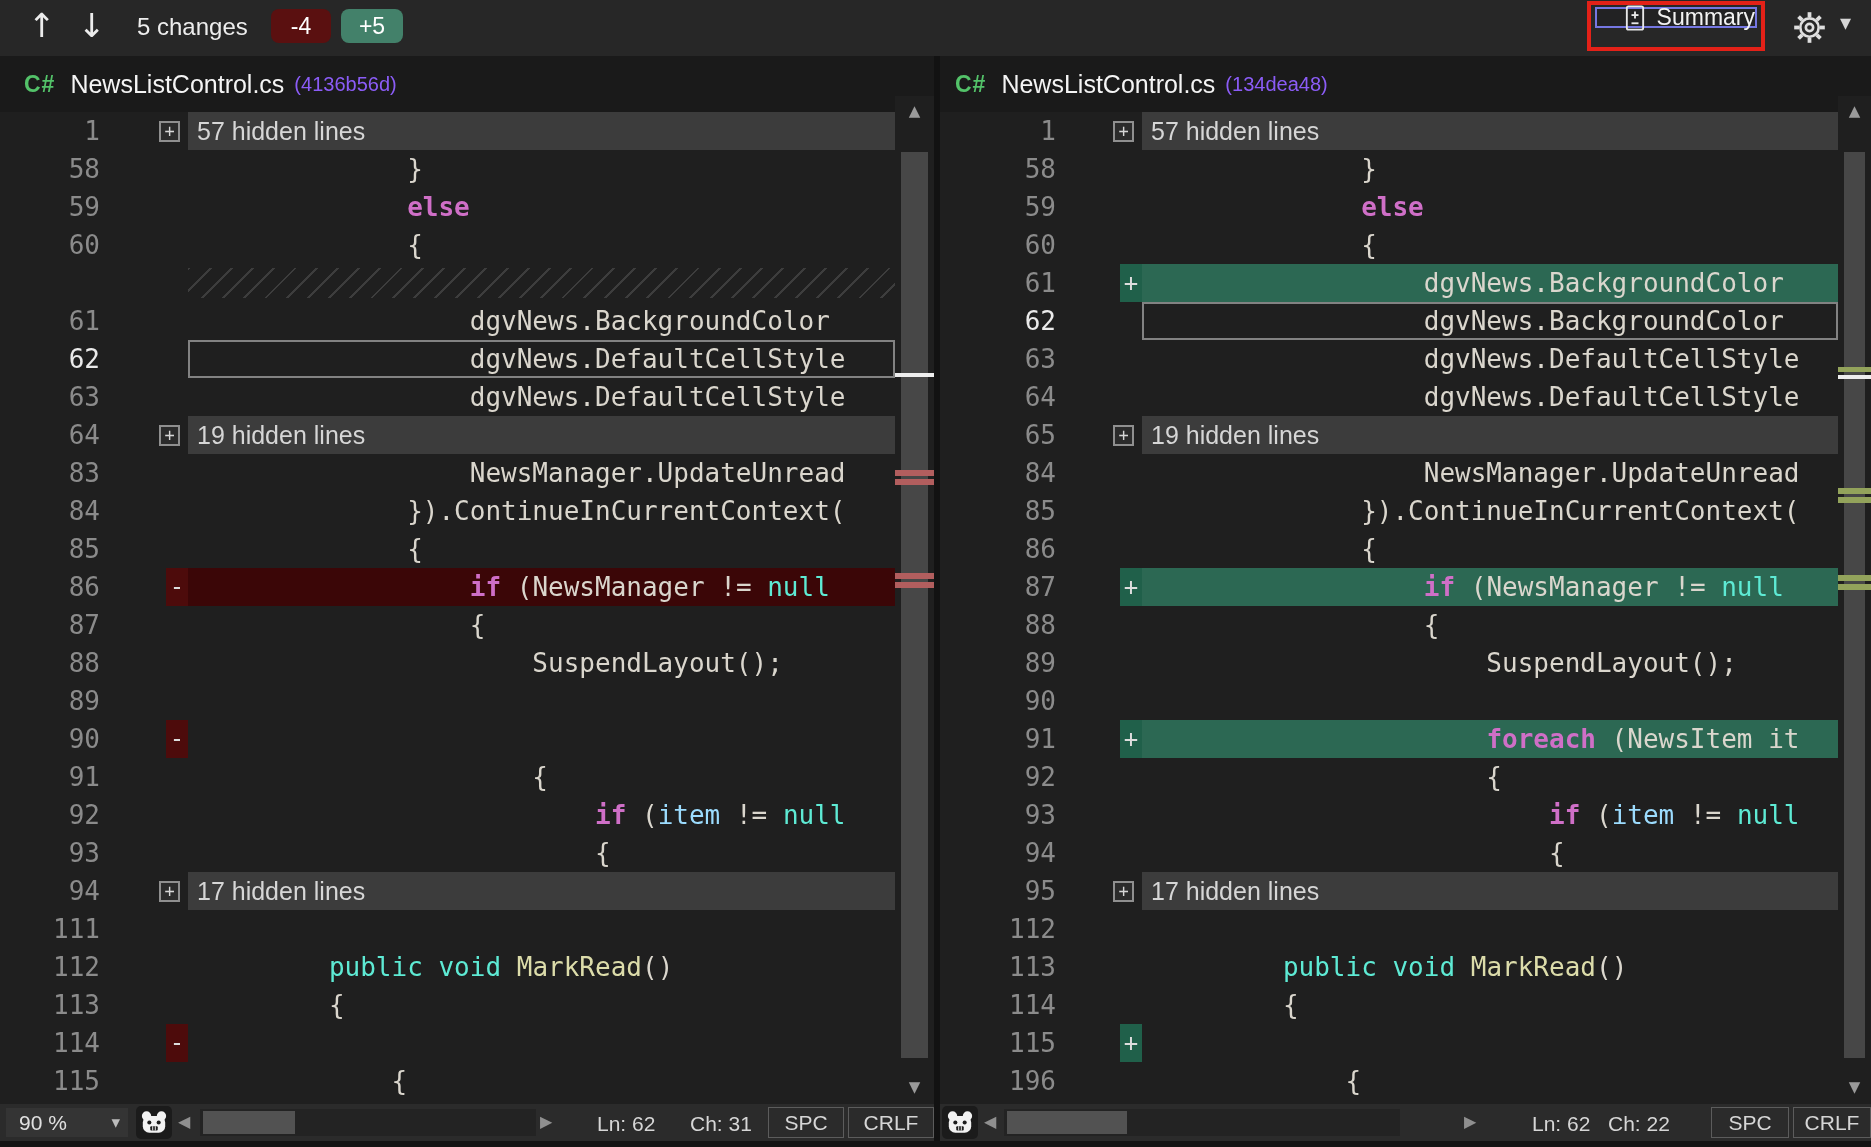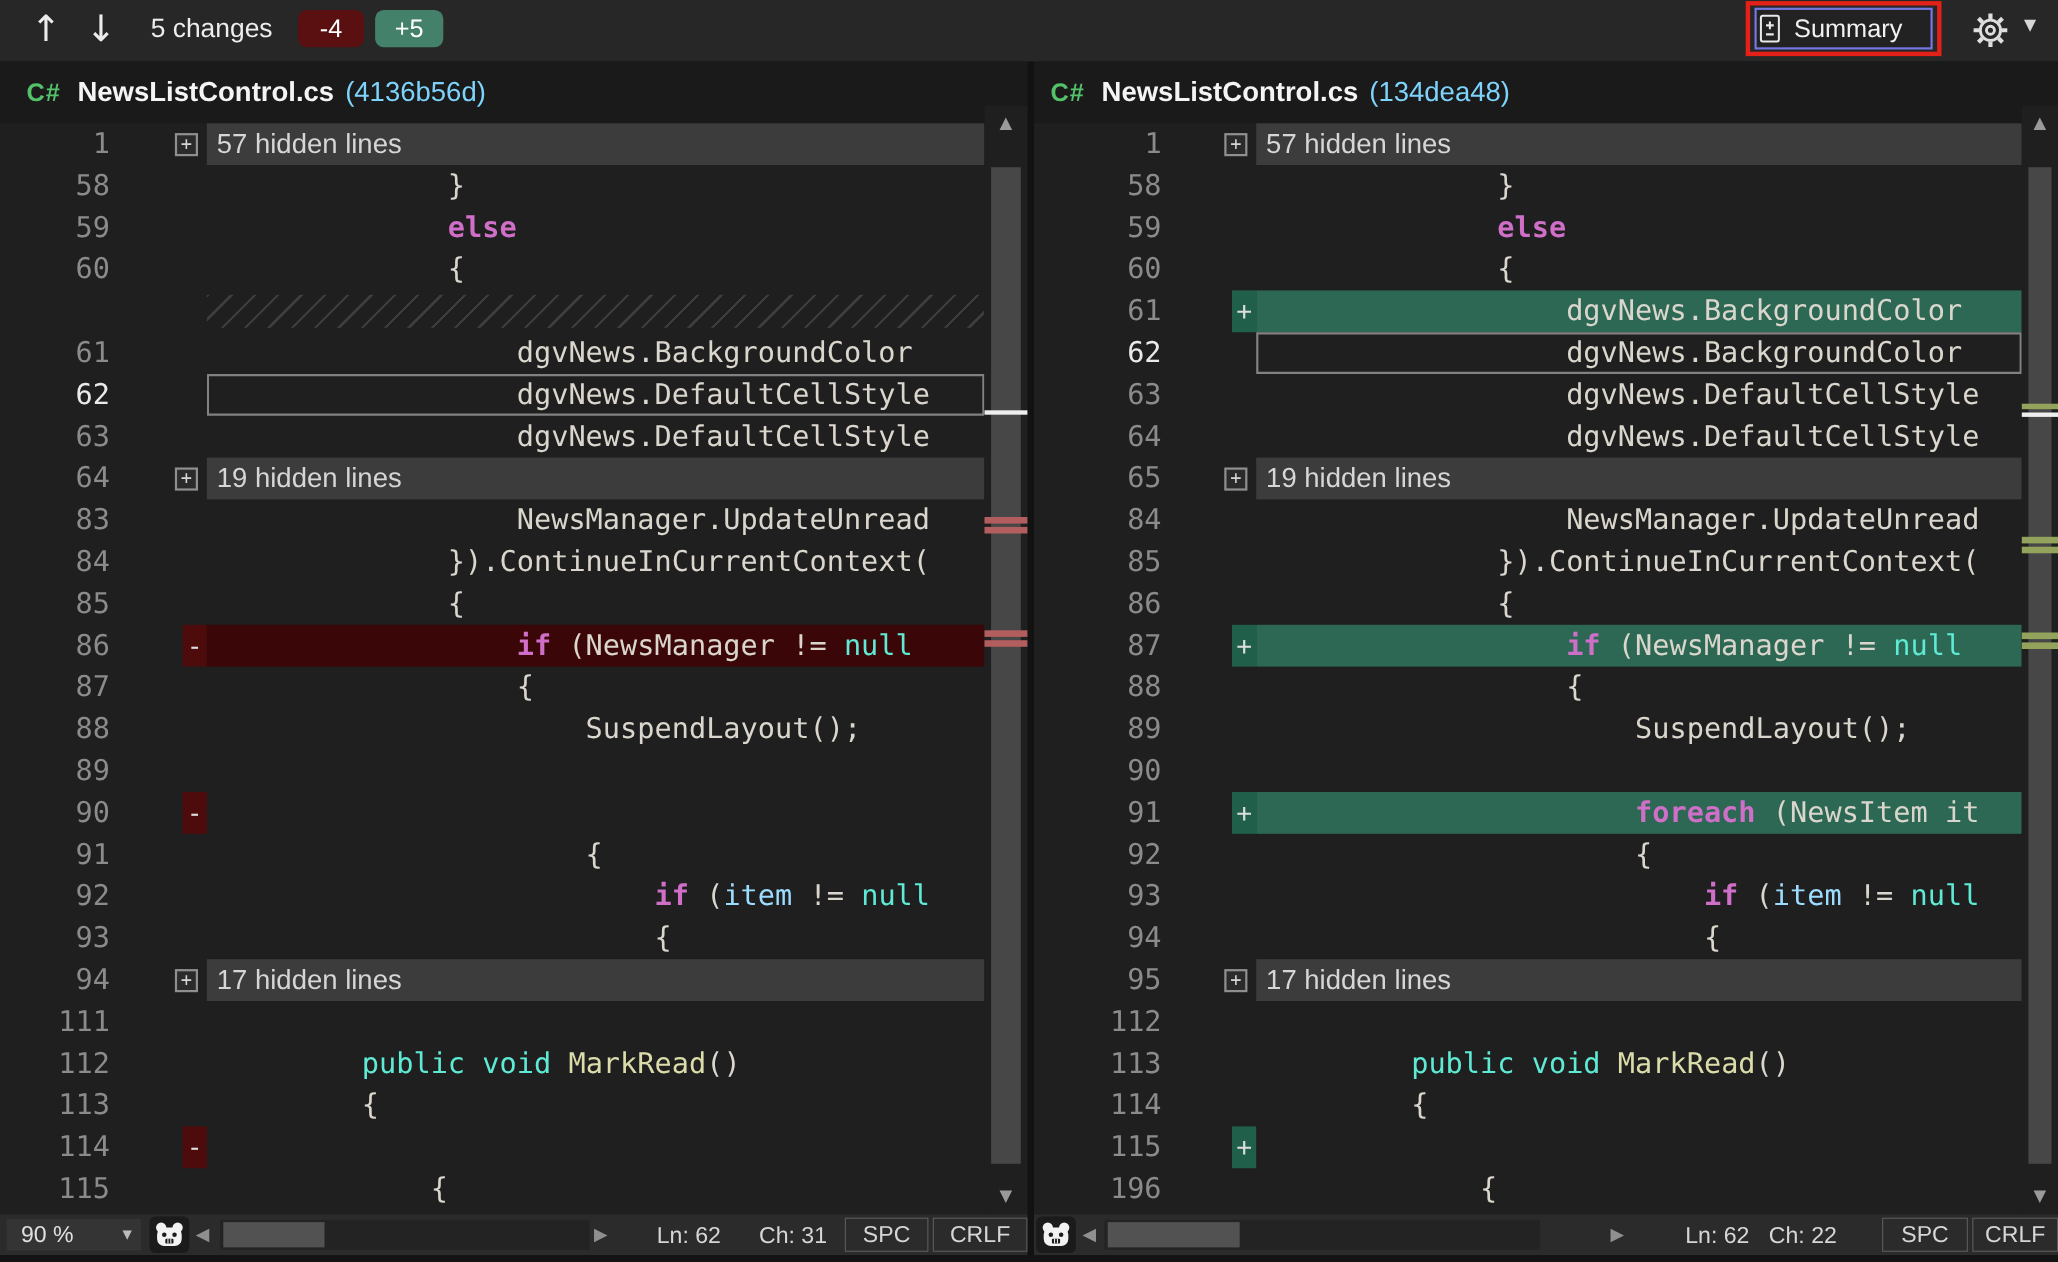--- a/index.html
+++ b/index.html
@@ -9,38 +9,38 @@
   
   .toolbar{position:absolute;left:0;top:0;width:100%;height:56px;background:#272727;}
   .nav-arrow{position:absolute;top:6px;font-size:33px;color:#ececec;font-family:"DejaVu Sans",sans-serif;cursor:default;}
   .nav-up{left:28px;} .nav-down{left:78px;}
   .changes-label{position:absolute;left:137px;top:13px;font-size:24px;color:#ededed;}
   .badge{position:absolute;top:9px;height:34px;line-height:34px;border-radius:8px;text-align:center;
          font-size:23px;color:#ffffff;}
   .badge-del{left:271px;width:60px;background:#5a1010;}
   .badge-add{left:341px;width:62px;background:#43816a;}
   .annotation{position:absolute;left:1587px;top:1px;width:178px;height:50px;border:4px solid #e32118;box-sizing:border-box;}
-  .summary-btn{position:absolute;left:1595px;top:7px;width:162px;height:38px;border:2px solid #7577e2;
-               background:#222223;box-sizing:border-box;display:flex;align-items:center;justify-content:flex-start;gap:10px;}
+  .summary-btn{position:absolute;left:1595px;top:7px;width:162px;height:21px;border:2px solid #7577e2;
+               background:#222223;box-sizing:border-box;display:flex;align-items:center;justify-content:flex-end;gap:10px;}
   .summary-btn span{font-size:23px;color:#f2f2f2;}
   .gear-wrap{position:absolute;left:1792px;top:10px;}
   .gear-caret{position:absolute;left:1840px;top:10px;font-size:22px;color:#d6d6d6;font-family:"DejaVu Sans",sans-serif;}
 
   
   .pane{position:absolute;top:56px;height:1048px;background:#1f1f1f;}
   .pane-left{left:0;width:934px;}
   .pane-right{left:940px;width:931px;}
   .divider{position:absolute;left:934px;top:56px;width:6px;height:1091px;background:#121212;}
   .left-strip{position:absolute;left:1px;top:86px;width:6px;height:372px;background:#363636;}
 
   .phead{position:absolute;left:0;top:0;right:0;height:56px;background:#1a1a1a;display:flex;align-items:center;}
   .pane-left .phead{padding-left:24px;} .pane-right .phead{padding-left:15px;}
   .csicon{color:#53c269;font-weight:bold;font-size:23px;margin-right:15px;letter-spacing:1px;}
-  .fname{font-size:25px;font-weight:bold;color:#f4f4f4;margin-right:10px;}
-  .fhash{font-size:25px;color:#7dd3fc;}
+  .fname{font-size:25px;font-weight:normal;color:#f4f4f4;margin-right:10px;}
+  .fhash{font-size:20px;color:#8b5cf6;}
 
   .rows{position:absolute;left:0;top:56px;bottom:0;overflow:hidden;}
   .pane-left .rows{right:39px;} .pane-right .rows{right:33px;}
   .row{display:flex;height:38px;align-items:stretch;}
   .ln{flex:none;text-align:right;font-family:"DejaVu Sans Mono",monospace;font-size:26px;color:#8b8b8b;
       line-height:38px;box-sizing:border-box;}
   .pane-left .ln{width:118px;padding-right:18px;}
   .pane-right .ln{width:132px;padding-right:16px;}
   .ln.cur{color:#eaeaea;}
   .gut{flex:none;width:70px;display:flex;align-items:center;justify-content:flex-end;}

